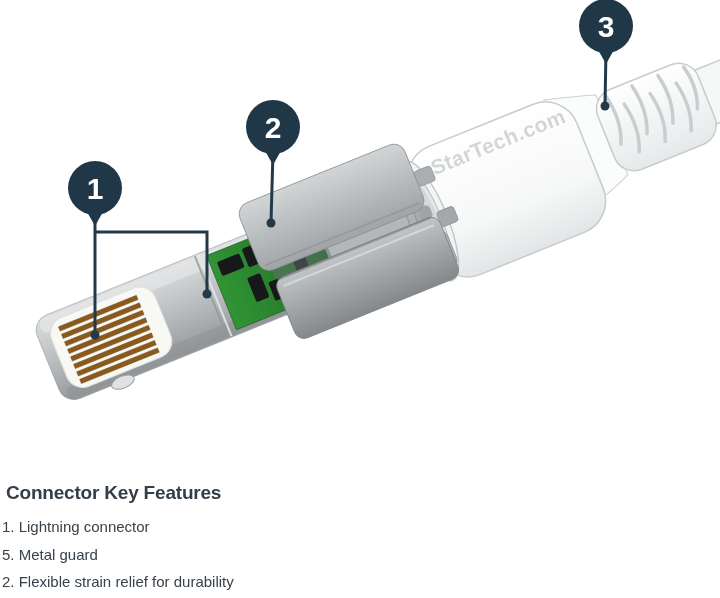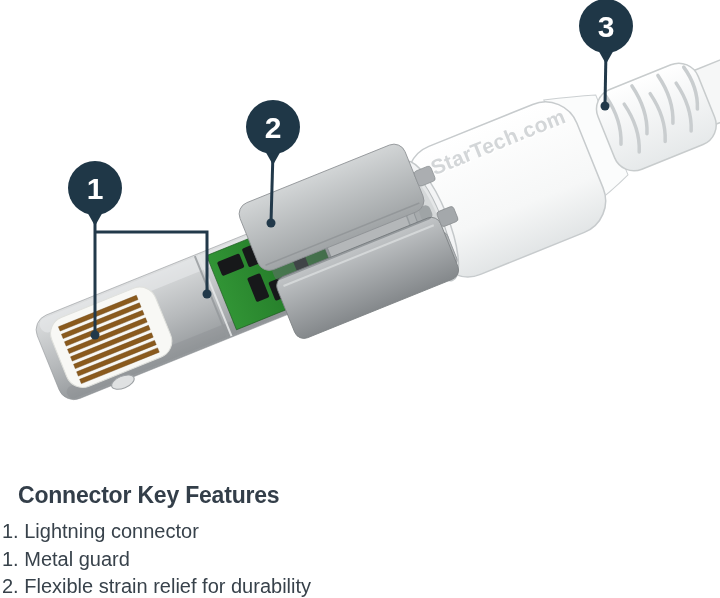--- a/index.html
+++ b/index.html
@@ -11,28 +11,28 @@
     overflow: hidden;
   }
   #diagram-svg { position: absolute; left: 0; top: 0; }
   .features {
     position: absolute;
     left: 2px;
     top: 482px;
     color: #38424b;
   }
   .features h2 {
-    margin: 0 0 9px 16px;
-    font-size: 23px;
+    margin: 0 0 9px 4px;
+    font-size: 19px;
     font-weight: bold;
     letter-spacing: -0.2px;
     color: #333e49;
   }
   .feature-item {
-    font-size: 20px;
+    font-size: 15px;
     line-height: 27.5px;
     color: #38424b;
   }
   .callout-number {
     font-family: "Liberation Sans", sans-serif;
     font-weight: bold;
     font-size: 30px;
     fill: #ffffff;
   }
   .leader { stroke: #22394a; stroke-width: 3; fill: none; }
@@ -178,15 +178,15 @@
       <path class="bubble" d="M 597,48 L 606,64 L 615,48 Z"></path>
       <circle class="bubble" cx="606" cy="26" r="27"></circle>
       <text class="callout-number" x="606" y="37" text-anchor="middle">3</text>
     </g>
   </g>
 </svg>
 
 <div class="features">
   <h2>Connector Key Features</h2>
   <div class="feature-item">1. Lightning connector</div>
-  <div class="feature-item">1. Metal guard</div>
+  <div class="feature-item">5. Metal guard</div>
   <div class="feature-item">2. Flexible strain relief for durability</div>
 </div>
 
 </body></html>

